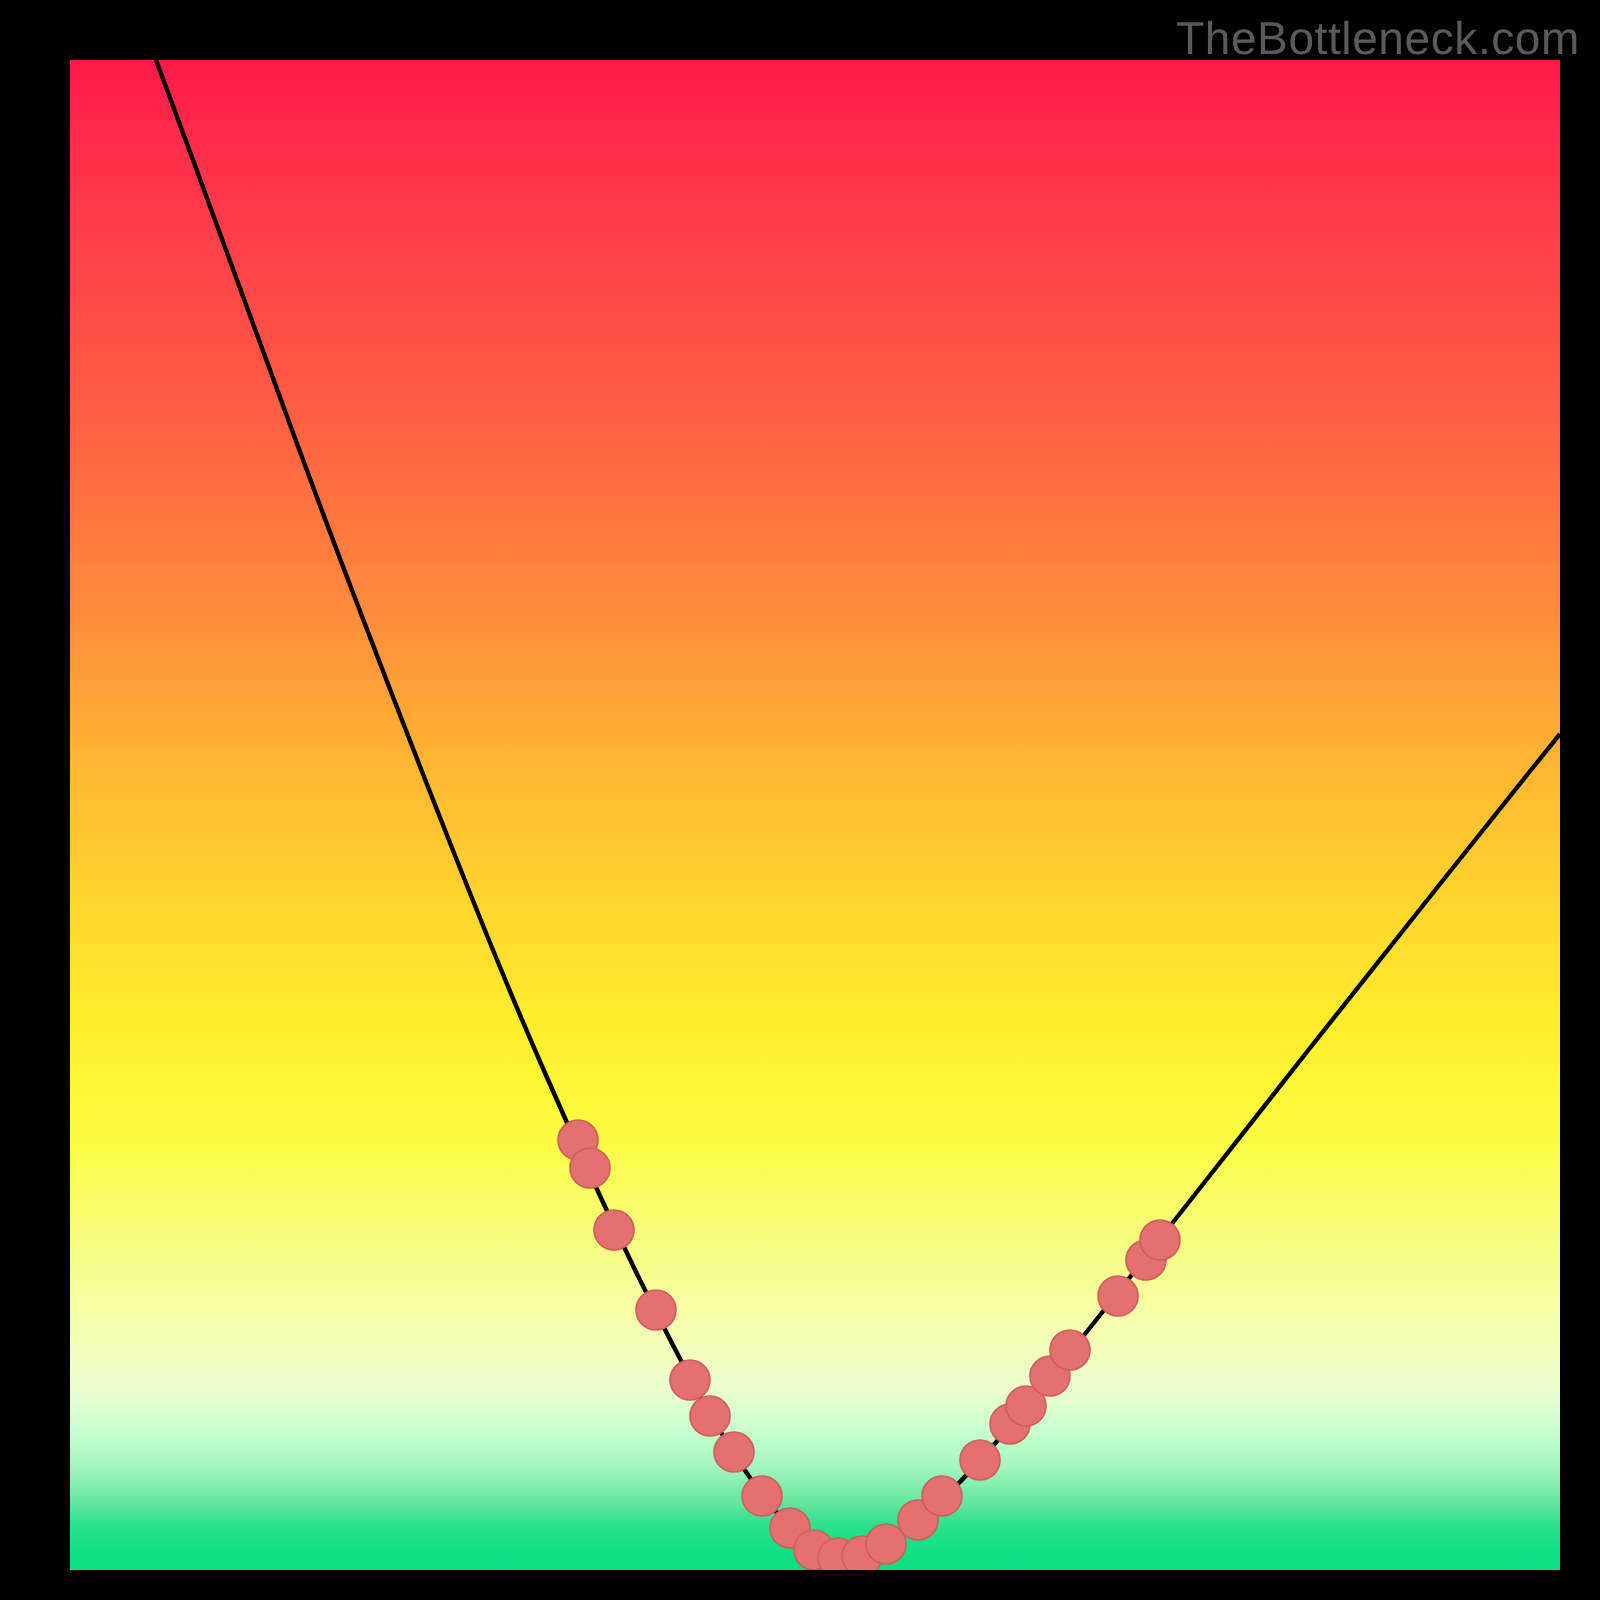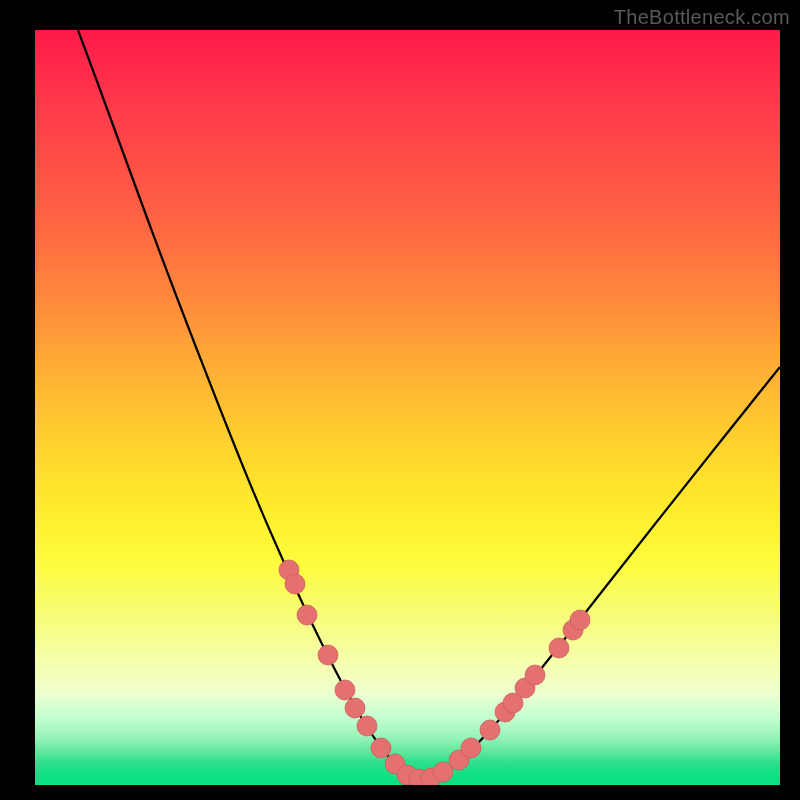--- a/index.html
+++ b/index.html
@@ -52,21 +52,21 @@
       #2ee08b 97%,
       #12e184 98.5%,
       #0ae081 100%
     );
   }
   .watermark {
     position: absolute;
     top: 6px;
     right: 10px;
     color: #5a5a5a;
-    font-size: 20px;
+    font-size: 23px;
     font-weight: 500;
     letter-spacing: 0.3px;
   }
   svg.curves {
     position: absolute;
     left: 0;
     top: 0;
     width: 100%;
     height: 100%;
   }

